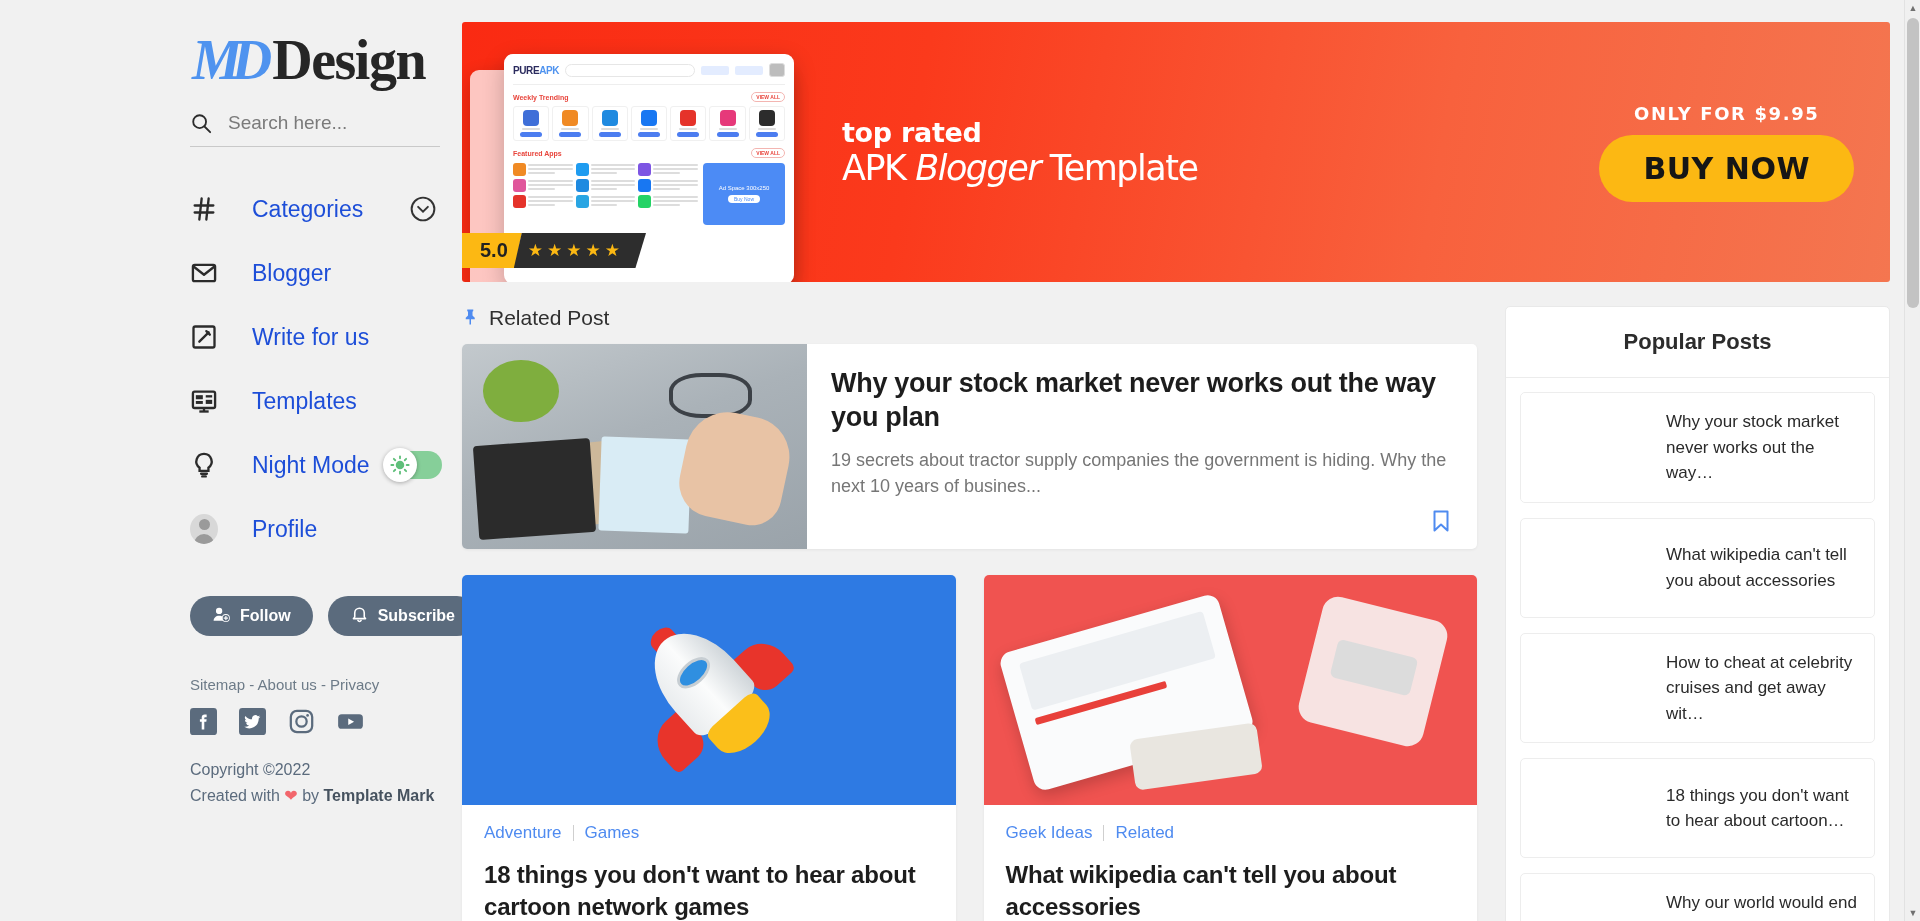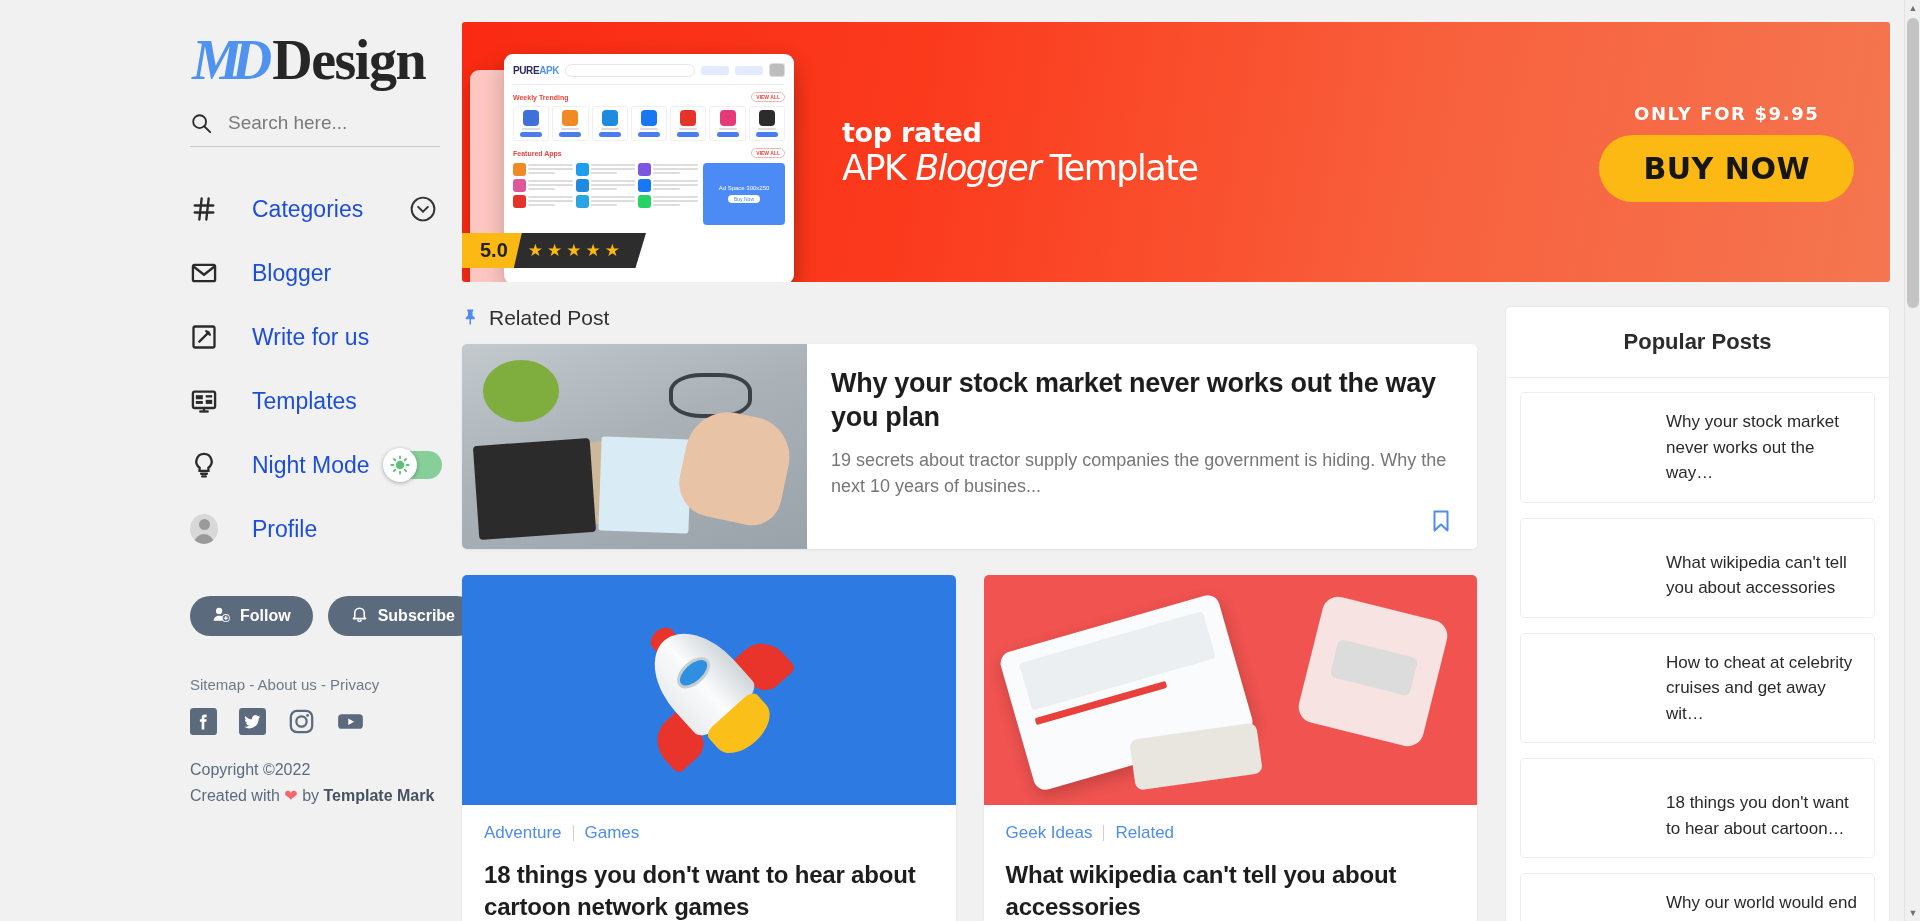--- a/index.html
+++ b/index.html
@@ -337,21 +337,21 @@
     background: #fff; border-radius: 5px; border: 1px solid #e9e9e9;
     overflow: hidden;
   }
   .popular-head {
     text-align: center; padding: 22px 0;
     font-size: 22px; color: #2c2c2c; font-weight: 700;
     border-bottom: 1px solid #ececec;
   }
   .popular-list { padding: 14px 14px 8px 14px; }
   .pp-item {
-    display: flex; align-items: flex-end;
+    display: flex; align-items: center;
     border: 1px solid #ededed; border-radius: 5px;
     margin-bottom: 15px; overflow: hidden;
     min-height: 100px; cursor: pointer;
   }
   .pp-thumb { width: 127px; flex: 0 0 127px; position: relative; overflow: hidden; }
   .pp-title {
     flex: 1; padding: 16px 16px 16px 18px;
     font-size: 17px; line-height: 1.5; color: #2a2a2a;
     display: flex; align-items: center;
   }

